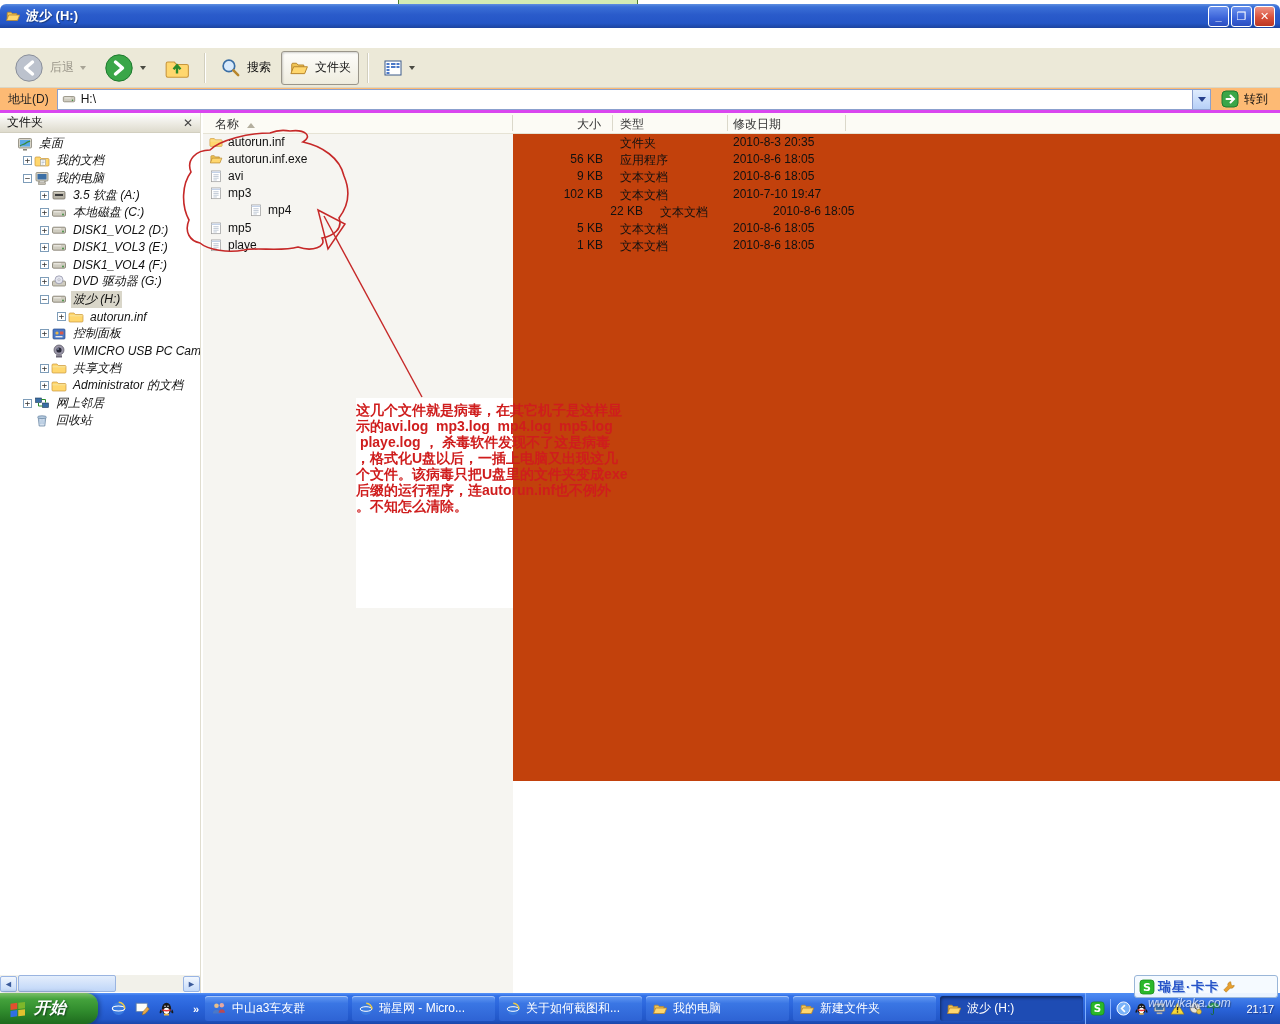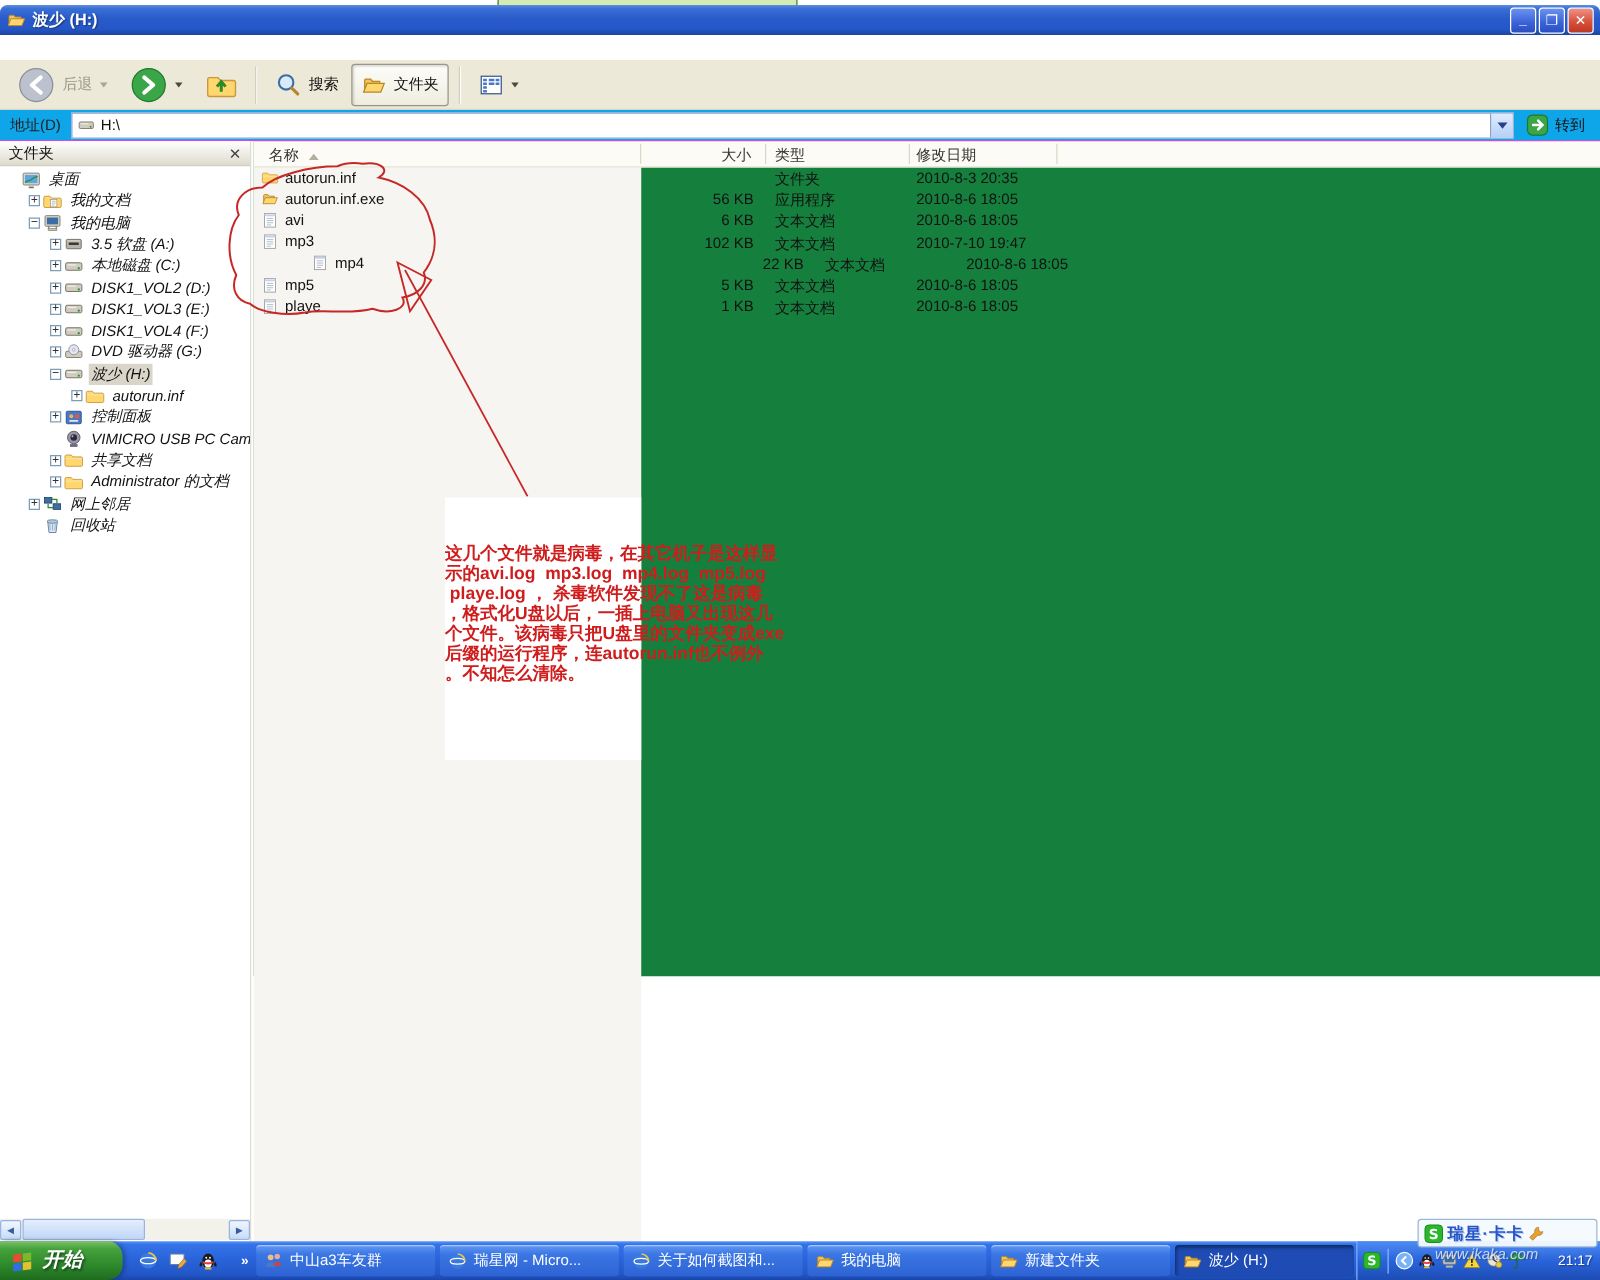--- a/index.html
+++ b/index.html
@@ -28,21 +28,21 @@
     display:flex;align-items:center;padding-left:8px;box-sizing:border-box;gap:4px;}
   .nav-circle{width:30px;height:30px;}
   .t-caret{width:0;height:0;border-left:3.5px solid transparent;border-right:3.5px solid transparent;border-top:4px solid #4a4a42;margin:0 2px;}
   .t-caret.dis{border-top-color:#a8a496;}
   .t-label{font-size:12px;margin-left:2px;}
   .t-label.dis{color:#9a968a;}
   .t-sep{width:1px;height:30px;background:#d2cfbe;border-right:1px solid #fff;margin:0 4px;}
   .t-toggle{display:flex;align-items:center;gap:4px;height:32px;padding:0 7px;border:1px solid #9a968a;border-radius:3px;
     background:linear-gradient(180deg,#fdfdfa,#efeddf);box-shadow:inset 1px 1px 2px rgba(0,0,0,.18);}
   .t-plain{display:flex;align-items:center;gap:4px;height:32px;padding:0 6px;}
-  .addressbar{position:absolute;left:0;top:88px;width:1280px;height:25px;background:#0ea5e9;border-bottom:1px solid #d946ef;
+  .addressbar{position:absolute;left:0;top:88px;width:1280px;height:25px;background:#fdba74;border-bottom:3px solid #d946ef;
     display:flex;align-items:center;box-sizing:border-box;padding:0 8px;}
   .addr-label{color:#222;margin-right:8px;}
   .addr-combo{position:relative;flex:1;height:21px;background:#fff;border:1px solid #8ba0ce;display:flex;align-items:center;
     padding-left:4px;box-sizing:border-box;margin-right:10px;}
   .addr-combo .val{margin-left:5px;}
   .addr-drop{position:absolute;right:0;top:0;width:17px;height:19px;background:linear-gradient(180deg,#dfecfd,#b6d0f7);
     border-left:1px solid #8ba0ce;display:flex;align-items:center;justify-content:center;}
   .addr-drop i{width:0;height:0;border-left:4px solid transparent;border-right:4px solid transparent;border-top:5px solid #27408b;}
   .go-box{display:flex;align-items:center;gap:5px;margin-right:4px;}
   
@@ -57,37 +57,37 @@
   .exp{width:9px;height:9px;border:1px solid #7e9db9;background:#fff;font-size:9px;line-height:7px;text-align:center;color:#333;
     box-sizing:border-box;font-family:"DejaVu Sans Mono",monospace;}
   .tree-label{margin-left:4px;padding:0 2px;}
   .tree-label.selected{background:#d9d6c9;}
   .hscroll{position:absolute;left:0;top:862px;width:200px;height:17px;background:#f2f1ea;display:flex;align-items:center;}
   .sb-btn{width:17px;height:16px;border:1px solid #98b4e4;border-radius:2px;background:linear-gradient(180deg,#f2f7fe,#c6dbf9);
     color:#3a5a9a;font-size:9px;display:flex;align-items:center;justify-content:center;box-sizing:border-box;}
   .sb-thumb{width:96px;height:15px;margin-left:1px;border:1px solid #9ab4e0;border-radius:2px;
     background:linear-gradient(180deg,#e4eefc,#c0d6f8);}
   .sb-btn.right{margin-left:auto;}
-  .listpane{position:absolute;left:203px;top:0;right:0;height:668px;background:#15803d;}
+  .listpane{position:absolute;left:203px;top:0;right:0;height:668px;background:#c2410c;}
   .lh{position:absolute;top:0;left:0;right:0;height:20px;background:#fcfbf5;border-bottom:1px solid #e6e3d5;}
   .lh .hsep{position:absolute;top:2px;width:1px;height:16px;background:#dbd8ca;}
   .lh-cell{position:absolute;top:3px;color:#333;}
   .sort-asc{display:inline-block;width:0;height:0;border-left:4px solid transparent;border-right:4px solid transparent;
     border-bottom:5px solid #b4af9e;margin-left:8px;}
   .list-bg-gray{position:absolute;left:0;top:20px;width:310px;height:860px;background:#f6f5f1;}
   .white-patch{position:absolute;left:153px;top:285px;width:157px;height:210px;background:#fff;}
   .file-rows{position:absolute;left:0;top:20px;right:0;height:400px;}
   .file-row{position:absolute;left:0;right:0;height:17px;}
   .c-name{position:absolute;left:6px;top:0;display:flex;align-items:center;gap:5px;height:17px;}
   .c-name .ic{width:14px;height:14px;}
   .c-size{position:absolute;left:300px;width:100px;text-align:right;top:2px;}
   .c-type{position:absolute;left:417px;top:2px;width:105px;}
   .c-date{position:absolute;left:530px;top:2px;width:130px;}
   
-  .annotation{position:absolute;left:356px;top:402px;color:#cf1d1d;font-size:14px;font-weight:bold;margin-top:32px;}
+  .annotation{position:absolute;left:356px;top:402px;color:#cf1d1d;font-size:14px;font-weight:bold;}
   .ann-line{white-space:pre;height:16px;line-height:16px;}
   .overlay{position:absolute;left:0;top:0;width:1280px;height:1024px;pointer-events:none;}
   
   .taskbar{position:absolute;left:0;top:993px;width:1280px;height:31px;
     background:linear-gradient(180deg,#5a95f8 0%,#3573e8 8%,#2a64da 45%,#2257c8 85%,#1a46aa 100%);}
   .start-btn{position:absolute;left:0;top:0;width:98px;height:31px;border-radius:0 12px 12px 0;
     background:linear-gradient(180deg,#7bc068 0%,#44a23c 20%,#2f8a2c 60%,#1e6b1e 100%);
     display:flex;align-items:center;gap:6px;padding-left:8px;box-sizing:border-box;
     box-shadow:2px 0 4px rgba(0,0,0,.3);}
   .start-btn .lbl{color:#fff;font-size:16px;font-weight:bold;font-style:italic;text-shadow:1px 1px 2px #14421a;}
@@ -510,21 +510,21 @@
                 <svg viewBox="0 0 16 16">
                   <rect x="3" y="2.2" width="10" height="12.3" fill="#fff" stroke="#9a9a9a" stroke-width=".8"></rect>
                   <path d="M3 3.8h10" stroke="#c4d2e8" stroke-width="1.6"></path>
                   <g stroke="#a8b4c6" stroke-width=".8">
                     <path d="M5 6.5h6M5 8.5h6M5 10.5h6M5 12.5h4"></path>
                   </g>
                 </svg>
               </span>
               <span>avi</span>
             </span>
-            <span class="c-size">6 KB</span>
+            <span class="c-size">9 KB</span>
             <span class="c-type">文本文档</span>
             <span class="c-date">2010-8-6 18:05</span>
           </div>
           <div class="file-row" style="top: 51.6px;">
             <span class="c-name">
               <span class="ic" style="width: 14px; height: 14px;">
                 <svg viewBox="0 0 16 16">
                   <rect x="3" y="2.2" width="10" height="12.3" fill="#fff" stroke="#9a9a9a" stroke-width=".8"></rect>
                   <path d="M3 3.8h10" stroke="#c4d2e8" stroke-width="1.6"></path>
                   <g stroke="#a8b4c6" stroke-width=".8">

